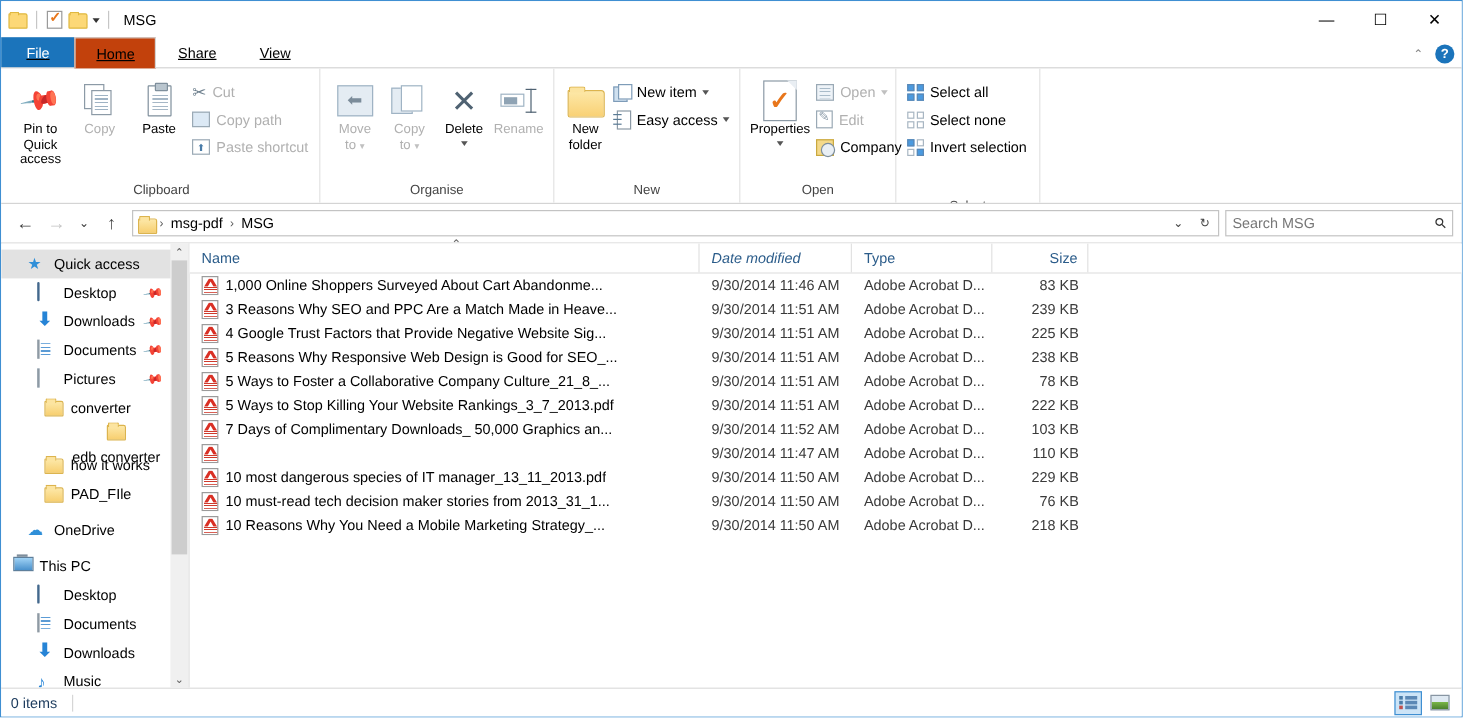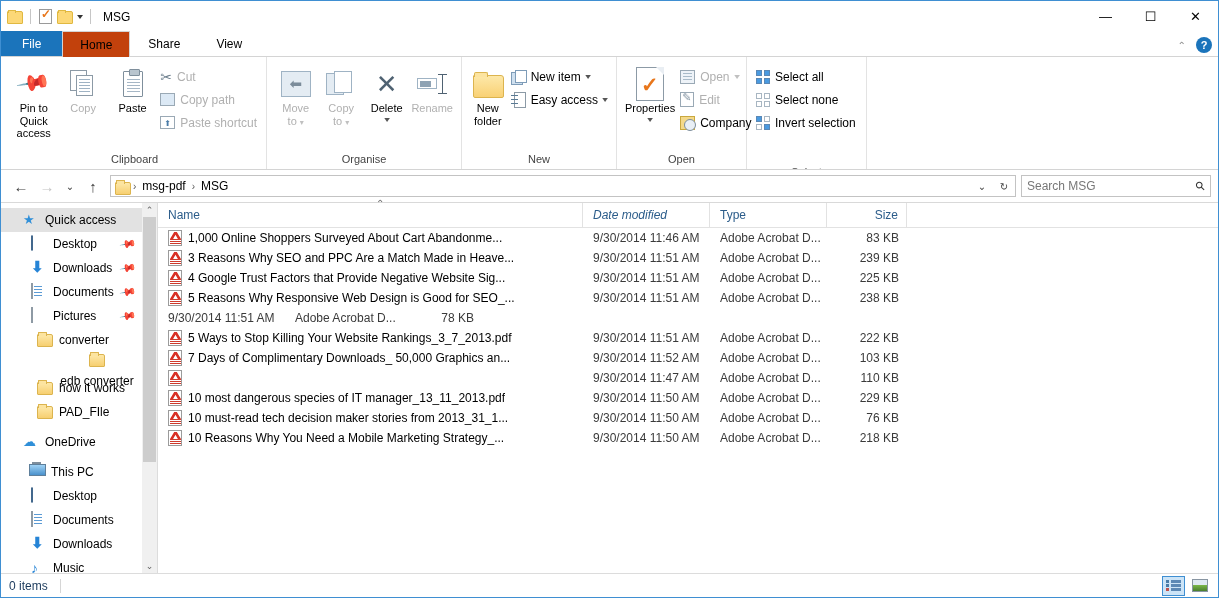--- a/index.html
+++ b/index.html
@@ -67,20 +67,21 @@
     font-size: 13px; color: #000; background: transparent;
   }
 
   
   .tabstrip {
     height: 25px; flex: 0 0 25px;
     display: flex; align-items: flex-end;
     background: #fff;
     border-bottom: 1px solid #d4d4d4;
     position: relative;
+    text-decoration: underline;
   }
   .tab {
     height: 25px; padding: 0 17px;
     display: flex; align-items: center;
     font-size: 12px; color: #000;
     border: 1px solid transparent; border-bottom: none;
   }
   .tab.file {
     background: #1b74bb; color: #fff;
     padding: 0 20px; height: 25px;
@@ -783,21 +784,21 @@
         <div class="navitem" style="padding-left:36px;">
           <span class="ni-ico"><span class="ic-folder"></span></span>
           <span class="label">PAD_FIle</span>
         </div>
         <div class="nav-gap"></div>
         <div class="navitem" style="padding-left:22px;">
           <span class="ni-ico ic-cloud">☁</span>
           <span class="label">OneDrive</span>
         </div>
         <div class="nav-gap"></div>
-        <div class="navitem" style="padding-left:28px;">
+        <div class="navitem" style="padding-left:10px;">
           <span class="ni-ico"><span class="ic-pc"></span></span>
           <span class="label">This PC</span>
         </div>
         <div class="navitem" style="padding-left:30px;">
           <span class="ni-ico"><span class="ic-desktop"></span></span>
           <span class="label">Desktop</span>
         </div>
         <div class="navitem" style="padding-left:30px;">
           <span class="ni-ico"><span class="ic-docs"></span></span>
           <span class="label">Documents</span>
@@ -866,20 +867,24 @@
           <div class="row">
             <div class="cell-name">
               <span class="pdf-ico"></span>
               <span class="txt">5 Reasons Why Responsive Web Design is Good for SEO_...</span>
             </div>
             <div class="cell-date">9/30/2014 11:51 AM</div>
             <div class="cell-type">Adobe Acrobat D...</div>
             <div class="cell-size">238 KB</div>
           </div>
           <div class="row">
+            <div class="cell-name">
+              <span class="pdf-ico"></span>
+              <span class="txt">5 Ways to Foster a Collaborative Company Culture_21_8_...</span>
+            </div>
             <div class="cell-date">9/30/2014 11:51 AM</div>
             <div class="cell-type">Adobe Acrobat D...</div>
             <div class="cell-size">78 KB</div>
           </div>
           <div class="row">
             <div class="cell-name">
               <span class="pdf-ico"></span>
               <span class="txt">5 Ways to Stop Killing Your Website Rankings_3_7_2013.pdf</span>
             </div>
             <div class="cell-date">9/30/2014 11:51 AM</div>

